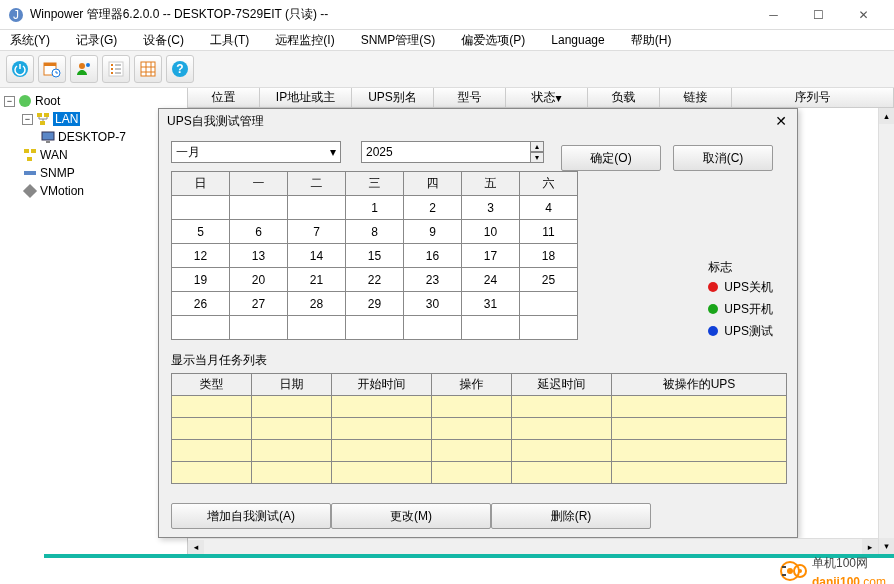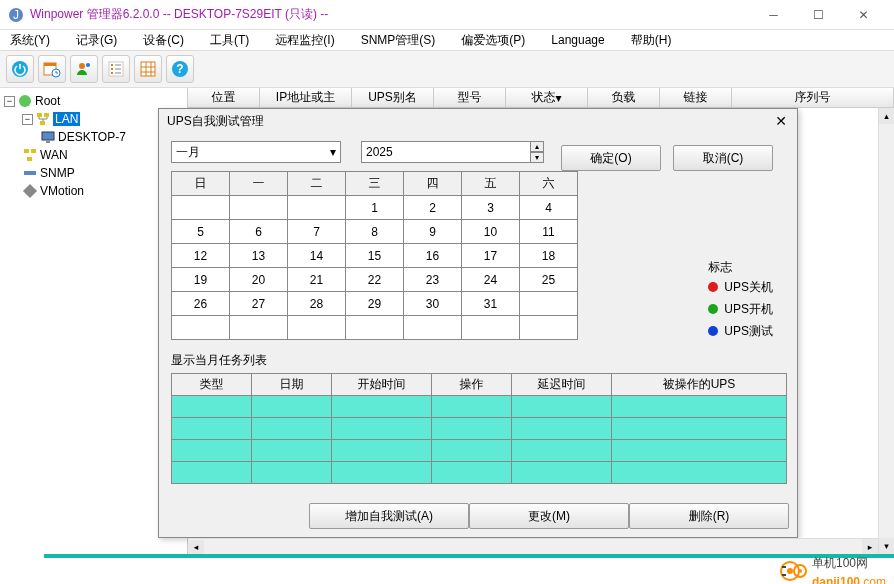--- a/index.html
+++ b/index.html
@@ -1,20 +1,20 @@
 <!DOCTYPE html>
 <html><head>
 <meta charset="utf-8">
 <style>
 * { box-sizing: border-box; margin: 0; padding: 0; font-family: "Microsoft YaHei", sans-serif; font-size: 12px; }
 body { background: #fff; width: 894px; height: 584px; overflow: hidden; position: relative; }
 
 .titlebar { height: 30px; background: #fff; display: flex; align-items: center; padding: 0 8px; border-bottom: 1px solid #ddd; }
 .titlebar .app-icon { width: 16px; height: 16px; margin-right: 6px; }
-.titlebar .title { color: #a21caf; flex: 1; }
+.titlebar .title { color: #000000; flex: 1; }
 .titlebar .win-btn { width: 45px; height: 30px; display: flex; align-items: center; justify-content: center; color: #555; }
 
 .menubar { height: 20px; background: #fff; display: flex; align-items: center; padding: 0 8px; gap: 22px; }
 .menubar span { padding: 0 2px; }
 
 .toolbar { height: 38px; background: #f4f4f4; border-top: 1px solid #ddd; border-bottom: 1px solid #ddd; display: flex; align-items: center; padding: 0 6px; gap: 4px; }
 .tb-btn { width: 28px; height: 28px; border: 1px solid #ccc; border-radius: 3px; background: linear-gradient(#fff,#e8e8e8); display: flex; align-items: center; justify-content: center; }
 
 .main { display: flex; height: calc(584px - 30px - 20px - 38px - 30px); }
 .tree { width: 188px; border-right: 1px solid #ccc; padding: 4px; background: #fff; overflow: auto; }
@@ -47,25 +47,25 @@
 
 .side-btns { position: absolute; right: 24px; top: 36px; display: flex; flex-direction: row; gap: 12px; }
 .btn { width: 100px; height: 26px; background: linear-gradient(#fdfdfd,#e3e3e3); border: 1px solid #999; border-radius: 2px; display: flex; align-items: center; justify-content: center; }
 
 .legend { position: absolute; right: 24px; top: 150px; }
 .legend .lg-title { }
 .legend .lg-item { display: flex; align-items: center; gap: 6px; height: 22px; }
 .legend .dot { width: 10px; height: 10px; border-radius: 50%; }
 
 .tasks-label { margin: 4px 0; }
-.tasks { border-collapse: collapse; background: #5eead4; width: 616px; }
+.tasks { border-collapse: collapse; background: #fef9c3; width: 616px; }
 .tasks th, .tasks td { border: 1px solid #888; height: 22px; text-align: center; font-weight: normal; }
 .tasks th { background: #f0f0f0; }
 
-.dlg-bottom { position: absolute; bottom: 8px; left: 12px; right: 8px; display: flex; justify-content: flex-end; }
+.dlg-bottom { position: absolute; bottom: 8px; left: 12px; right: 20px; display: flex; justify-content: flex-start; }
 .dlg-bottom .btn { width: 160px; }
 
 .footer { position: absolute; bottom: 0; left: 0; right: 0; height: 30px; display: flex; align-items: center; justify-content: flex-end; padding: 0 8px; background: #fff; border-top: 4px solid #14b8a6; margin-left: 44px; }
 .footer .logo-text { color: #444; font-size: 16px; }
 .footer .logo-text .o1 { color: #ff8c00; font-weight: bold; }
 .footer .logo-text .com { color: #ff8c00; font-size: 11px; }
 .footer .gear { width: 28px; height: 28px; margin-right: 4px; }
 
 .vscroll { position: absolute; right: 0; top: 108px; bottom: 30px; width: 16px; background: #f0f0f0; border-left: 1px solid #ddd; }
 .vscroll .arr { height: 16px; background: #e8e8e8; display: flex; align-items: center; justify-content: center; font-size: 9px; }

